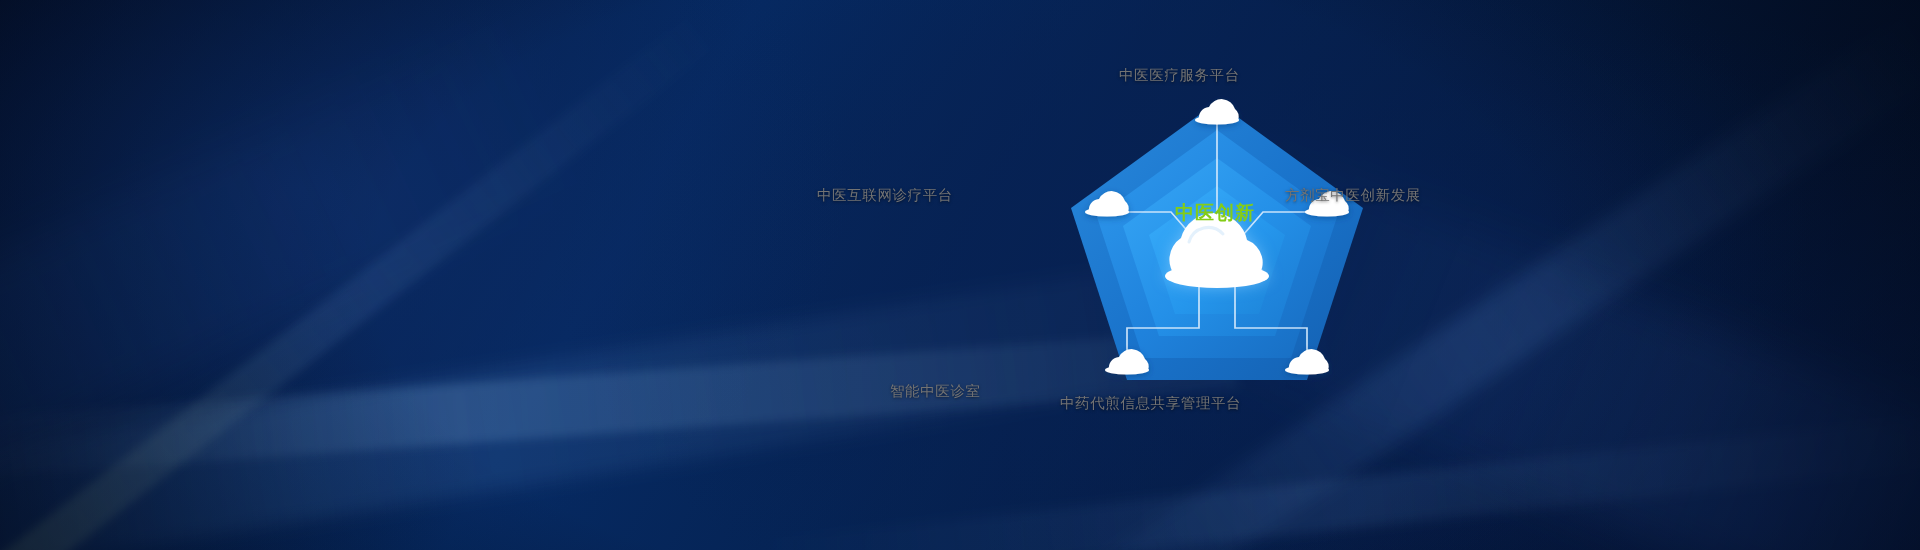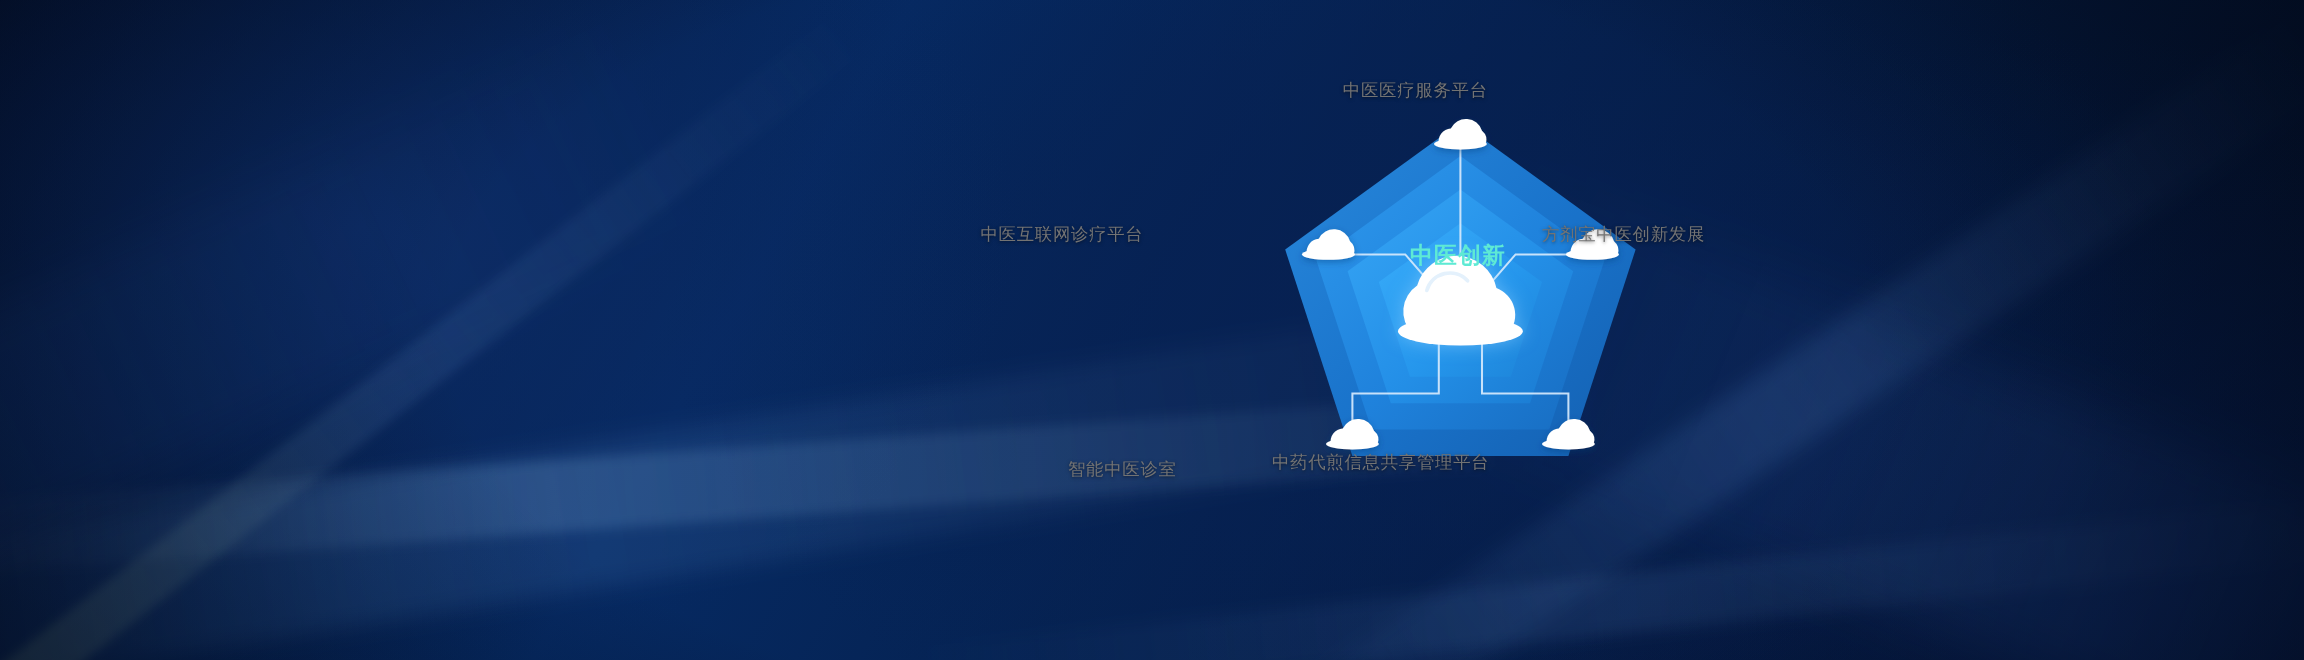--- a/index.html
+++ b/index.html
@@ -117,29 +117,29 @@
     font-size: 14.5px;
     font-weight: normal;
     letter-spacing: 0.6px;
     white-space: nowrap;
     text-shadow: 0 1px 3px rgba(0,0,0,0.55);
   }
   .lbl-top    { left: 134px;  top: 6px; }
   .lbl-left   { left: -168px; top: 126px; text-align: right; }
   .lbl-right  { left: 300px;  top: 126px; }
   .lbl-bl     { left: -95px;  top: 322px; }
-  .lbl-br     { left: 75px;   top: 316px; }
+  .lbl-br     { left: 75px;   top: 334px; }
 
   .center-label {
     position: absolute;
     left: 155px;
     top: 140px;
     width: 150px;
     text-align: center;
-    color: #5eead4;
+    color: #84cc16;
     font-size: 19px;
     font-weight: bold;
     letter-spacing: 1px;
     pointer-events: none;
   }
 </style>
 </head>
 <body>
 
 <div id="banner">

